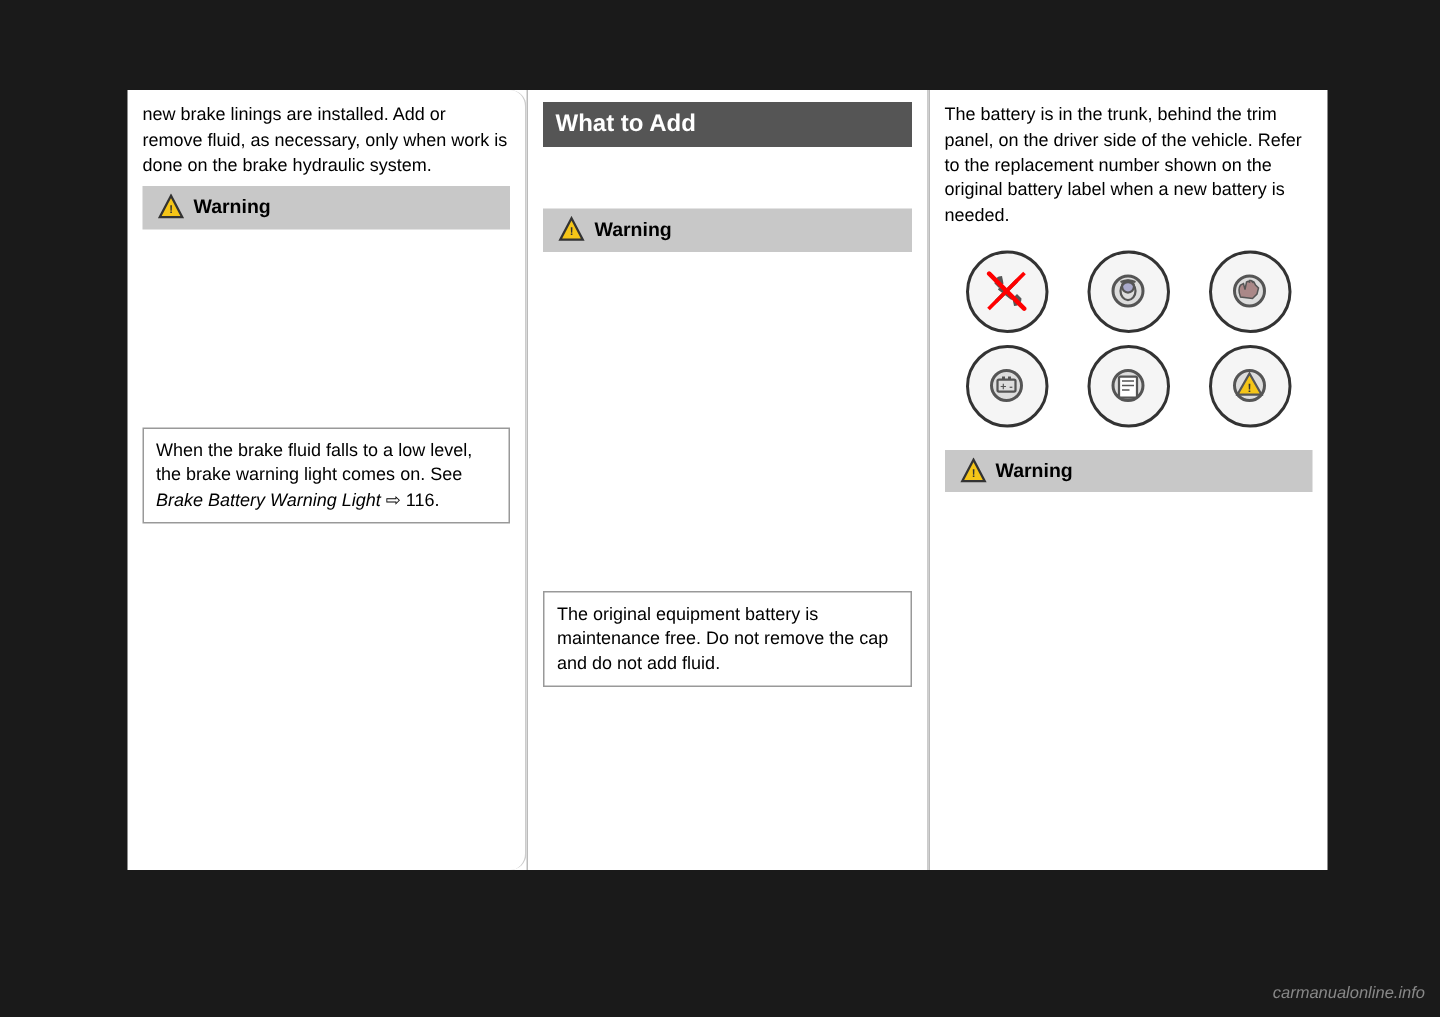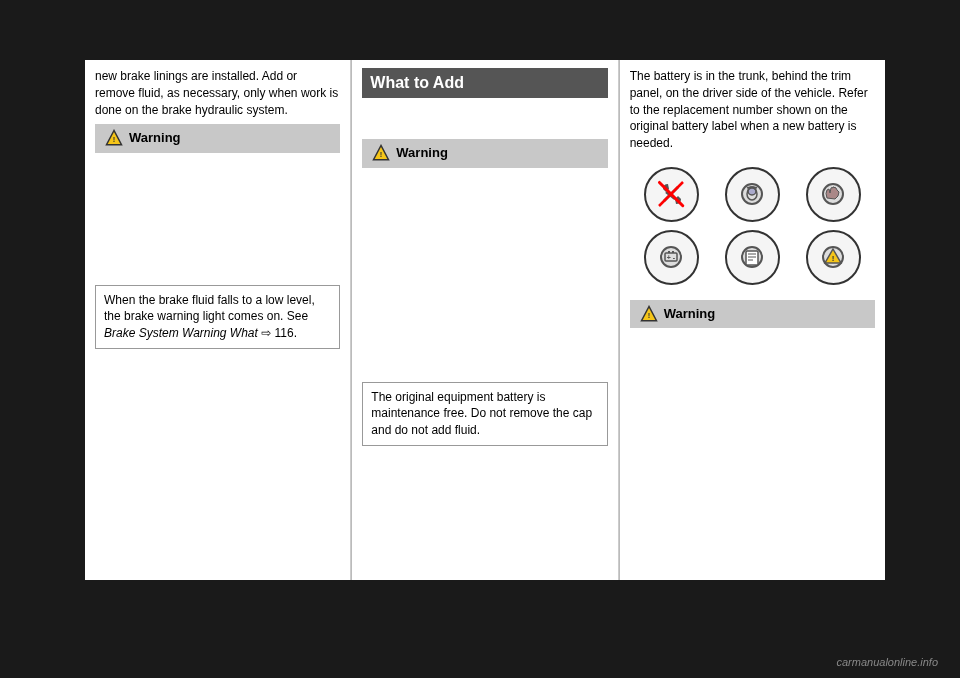--- a/index.html
+++ b/index.html
@@ -66,21 +66,21 @@
     .brake-info-box {
       border: 1px solid #999;
       padding: 6px 8px;
       margin: 6px 0;
       font-size: 12px;
       line-height: 1.4;
     }
     .battery-info-box {
       border: 1px solid #999;
       padding: 6px 8px;
-      margin: 8px 0;
+      margin: 20px 0;
       font-size: 12px;
       line-height: 1.4;
     }
     .icons-grid {
       display: grid;
       grid-template-columns: repeat(3, 1fr);
       gap: 8px;
       margin: 10px 0;
       padding: 5px;
     }
@@ -106,53 +106,53 @@
       left: 50%;
       width: 70%;
       height: 3px;
       background: red;
       transform: translate(-50%, -50%) rotate(45deg);
       border-radius: 2px;
     }
     .watermark {
       position: absolute;
       bottom: 10px;
-      right: 22px;
+      right: 10px;
       font-size: 11px;
       color: #888;
       font-style: italic;
     }
     .col-divider {
       width: 1px;
       background: #bbb;
       flex-shrink: 0;
     }
   </style>
 </head>
 <body>
 
 <div class="page-content">
 
-  <div class="column" style="min-height:520px;">
+  <div class="column" style="min-height:520px;border-radius:11px;">
     <p>new brake linings are installed. Add or remove fluid, as necessary, only when work is done on the brake hydraulic system.</p>
 
     <div class="warning-bar">
       <span class="warning-icon">
         <svg viewBox="0 0 24 24" fill="none">
           <path d="M12 2L2 21h20L12 2z" stroke="#333" stroke-width="2" fill="#f5c518"></path>
           <text x="12" y="17" text-anchor="middle" font-size="10" font-weight="bold" fill="#333">!</text>
         </svg>
       </span>
       <span>Warning</span>
     </div>
 
     <div style="height: 120px;"></div>
 
     <div class="brake-info-box">
-      <span>When the brake fluid falls to a low level, the brake warning light comes on. See <span class="italic">Brake System Warning What</span> ⇨ 116.</span>
+      <span>When the brake fluid falls to a low level, the brake warning light comes on. See <span class="italic">Brake Battery Warning Light</span> ⇨ 116.</span>
     </div>
   </div>
 
   <div class="col-divider"></div>
 
   <div class="column">
     <div class="section-header">What to Add</div>
 
     <div style="height: 30px;"></div>
 

